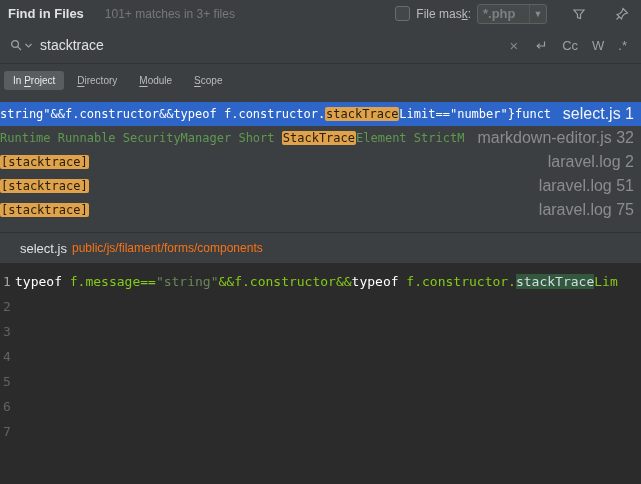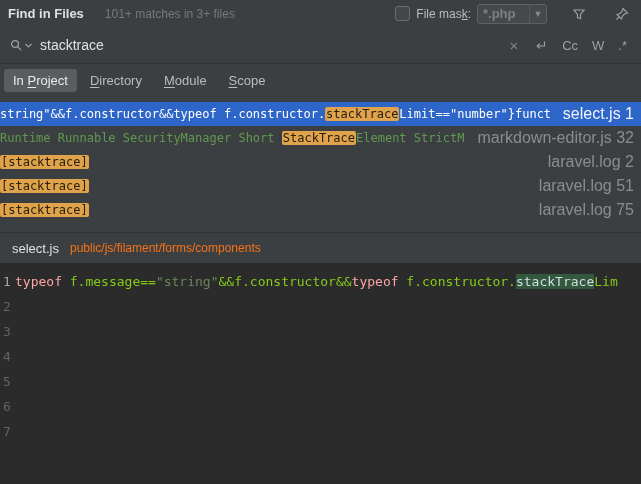--- a/index.html
+++ b/index.html
@@ -24,48 +24,48 @@
   
   .searchrow{height:36px;flex:none;display:flex;align-items:center;padding:0 10px;gap:8px;
     border-bottom:1px solid #313335;}
   .search-glyph{display:flex;align-items:center;gap:2px;flex:none;}
   .query{flex:1;color:#dfe1e5;font-size:14px;white-space:nowrap;overflow:hidden;}
   .opt{color:#9da0a3;font-size:13px;white-space:nowrap;}
   .opt-row{display:flex;align-items:center;gap:14px;padding-right:4px;}
   .clear{color:#848688;font-size:15px;}
   
   .tabsrow{height:33px;flex:none;display:flex;align-items:center;gap:4px;padding:0 4px;}
-  .tab{padding:4px 9px;border-radius:3px;color:#bbbbbb;font-size:13px;white-space:nowrap;}
+  .tab{padding:4px 9px;border-radius:3px;color:#bbbbbb;font-size:10px;white-space:nowrap;}
   .tab.selected{background:#5a5d5f;color:#e8eaec;}
   .tab u{text-underline-offset:2px;}
   
   .results{flex:none;padding:5px 0 10px;}
   .row{height:24px;display:flex;align-items:center;font-family:"DejaVu Sans Mono",monospace;
     font-size:12px;color:#a9b7c6;}
   .row.selected{background:#2e65c9;color:#ffffff;}
   .row.green .content{color:#5f9950;}
   .content{flex:1;overflow:hidden;white-space:nowrap;}
   .match{background:#e0a24a;color:#26200f;border-radius:2px;padding:0 1px;}
   .loc{flex:none;font-family:"Liberation Sans",sans-serif;font-size:16px;color:#8c8c8c;
     padding:0 7px 0 12px;white-space:nowrap;}
   .row.selected .loc{color:#f2f4f7;}
   
-  .fileheader{height:30px;flex:none;display:flex;align-items:center;gap:11px;padding:0 12px;
+  .fileheader{height:30px;flex:none;display:flex;align-items:center;gap:5px;padding:0 20px;
     border-top:1px solid #2f3133;}
   .fh-name{color:#dfe1e5;font-size:13px;}
   .fh-path{color:#f97316;font-size:12px;}
   
   .editor{flex:1;background:#2b2b2b;display:flex;padding-top:6px;overflow:hidden;
     font-family:"DejaVu Sans Mono",monospace;font-size:13px;line-height:25px;}
   .gutter{width:12px;flex:none;padding-left:3px;color:#606366;}
   .gutter .ln{height:25px;}
   .gutter .ln.current{color:#a1a3a5;}
   .codearea{flex:1;overflow:hidden;}
   .codeline{white-space:nowrap;height:25px;}
-  .tk-keyword{color:#fca5a5;}
+  .tk-keyword{color:#ffffff;}
   .tk-plain{color:#84cc16;}
   .tk-string{color:#6a8759;}
   .tk-match{background:#32593d;color:#d5dde4;}
 </style>
 </head>
 <body>
 
 <div id="dialog">
 
   <div class="topbar">

